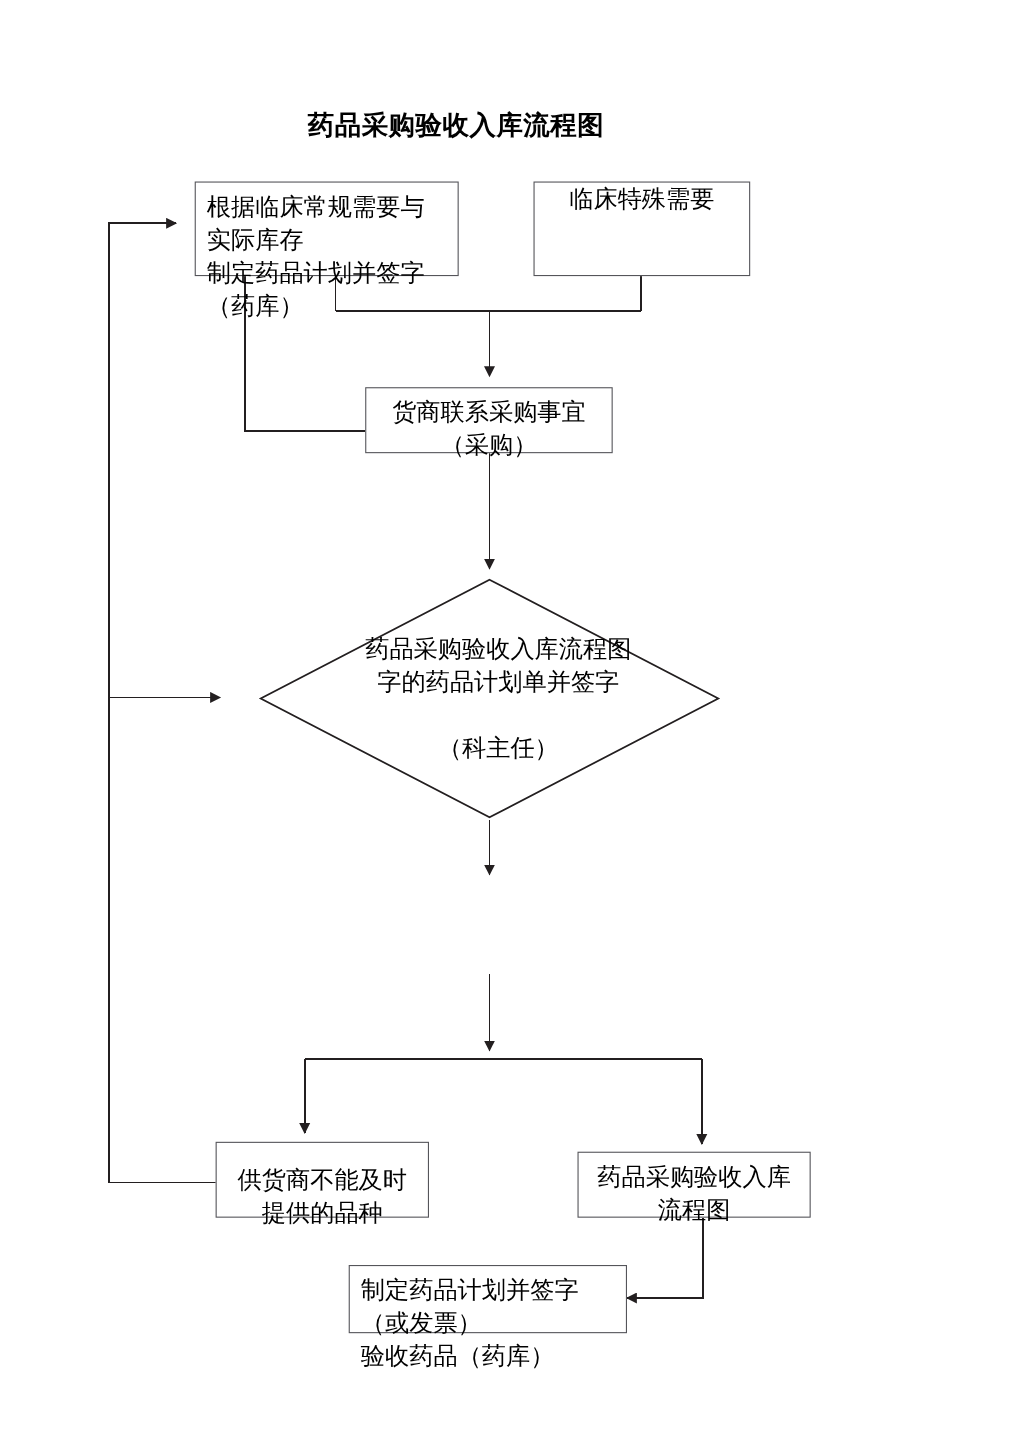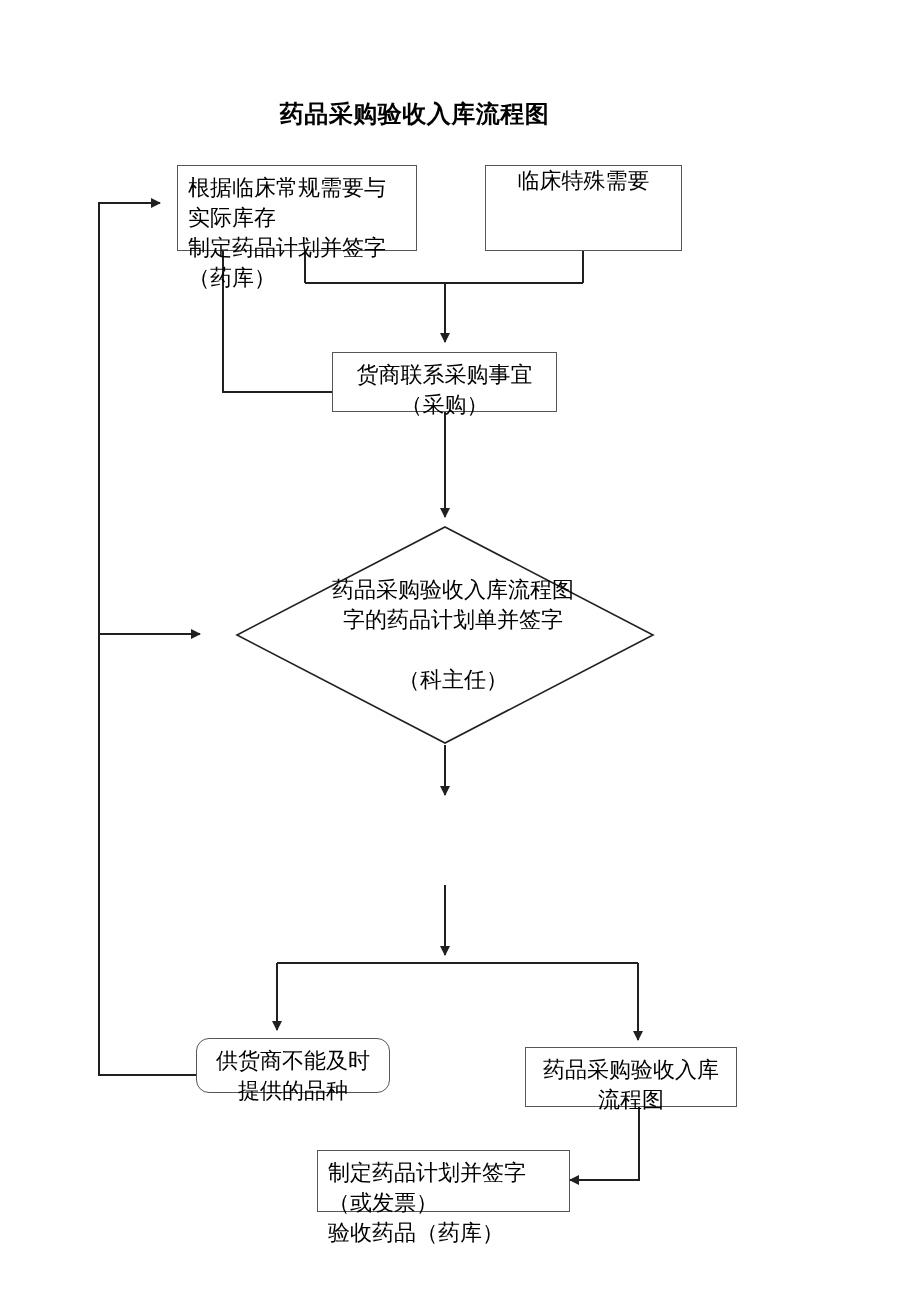--- a/index.html
+++ b/index.html
@@ -153,21 +153,21 @@
     <svg width="420" height="220" viewBox="0 0 420 220" xmlns="http://www.w3.org/2000/svg">
       <polygon points="210,2 418,110 210,218 2,110" fill="#ffffff" stroke="#231f20" stroke-width="1.6"></polygon>
     </svg>
     <div class="txt" style="padding-left:8px;">药品采购验收入库流程图
 字的药品计划单并签字
 
 （科主任）</div>
   </div>
 
 
-  <div class="node box pad-top al-center" style="left:196px; top:1038px; width:194px; height:55px; padding:0 8px;border-radius:13px;">
+  <div class="node box pad-top al-center" style="left:196px; top:1038px; width:194px; height:69px; padding:12px 8px;">
     <div class="txt">供货商不能及时
 提供的品种</div>
   </div>
 
   <div class="node box pad-top al-center" style="left:525px; top:1047px; width:212px; height:60px; padding:0 8px;">
     <div class="txt">药品采购验收入库流程图</div>
   </div>
 
   <div class="node box pad-top al-left" style="left:317px; top:1150px; width:253px; height:62px; padding:0 10px;">
     <div class="txt">制定药品计划并签字（或发票）

